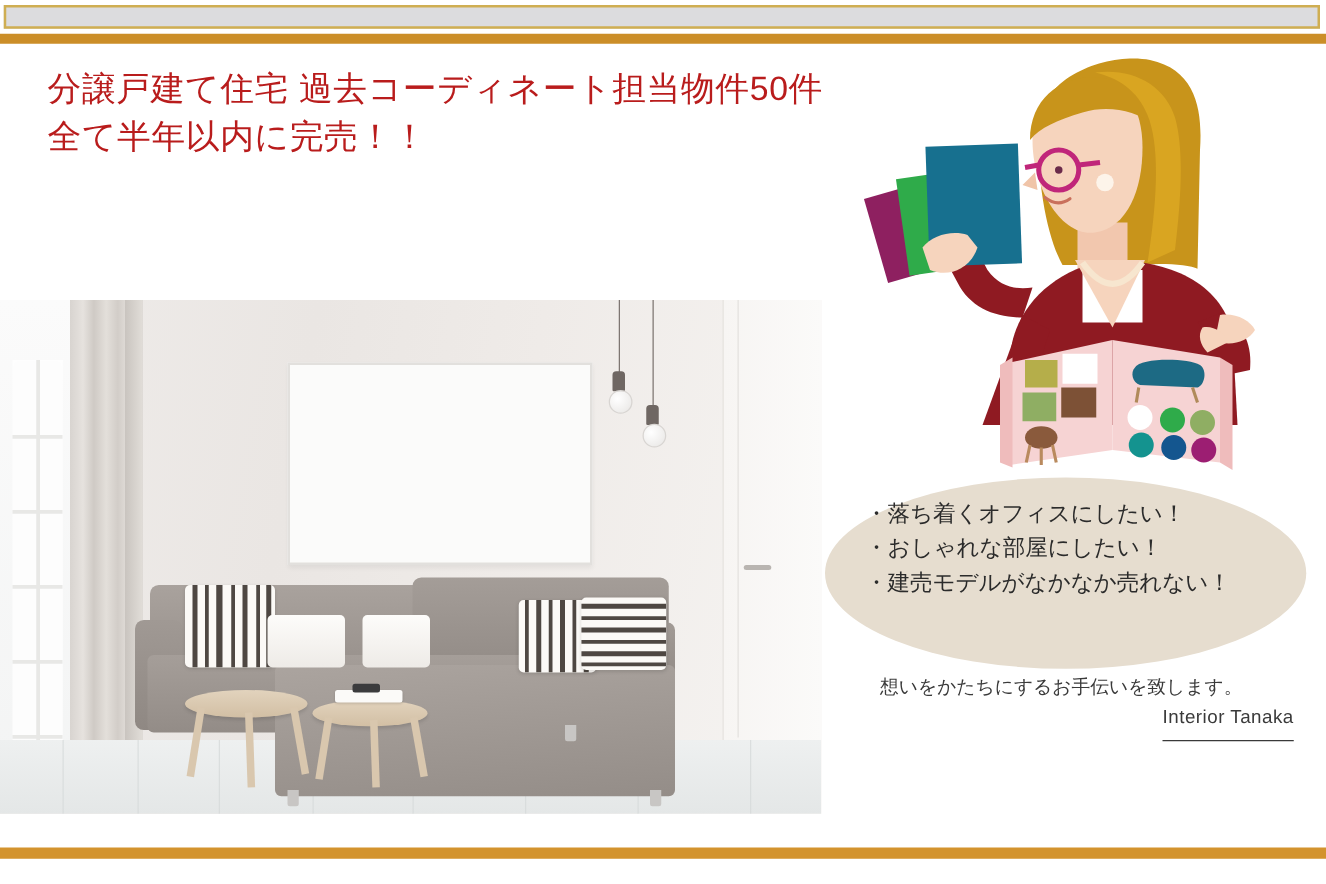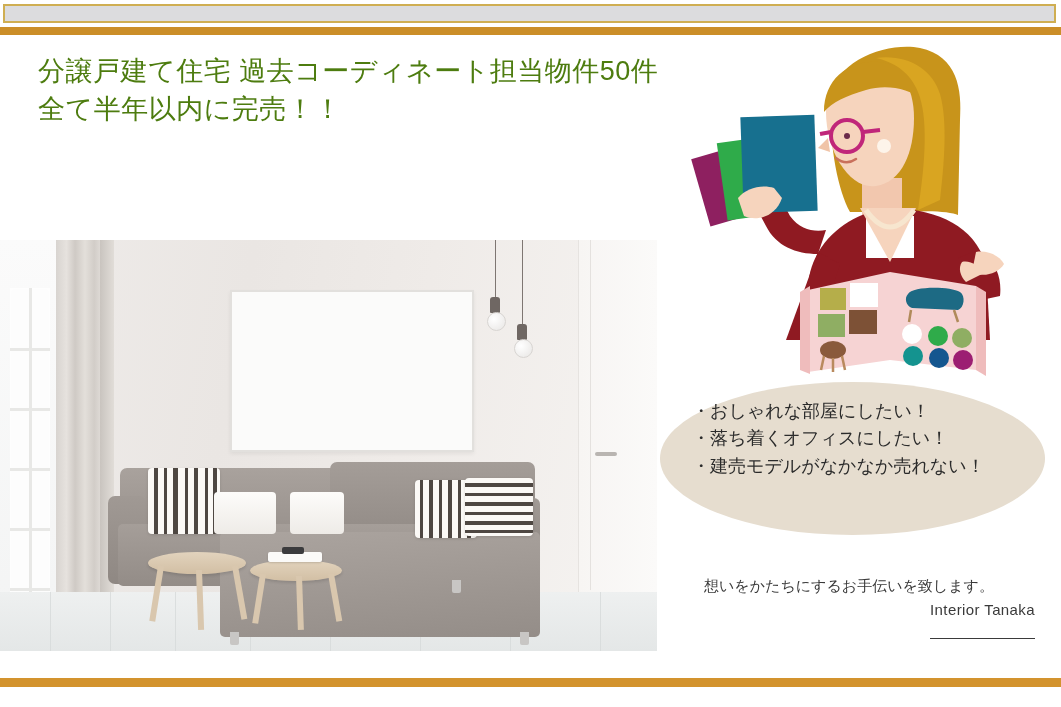--- a/index.html
+++ b/index.html
@@ -19,21 +19,21 @@
   .top-bar-gold{
     position:absolute;left:0;top:27px;width:1061px;height:8px;background:#cb8e28;
   }
   .bottom-bar-gold{
     position:absolute;left:0;top:678px;width:1061px;height:9px;background:#d3932e;
   }
 
   
   .headline{
     position:absolute;left:38px;top:52px;width:720px;
-    color:#4d7c0f;font-size:27px;line-height:1.42;letter-spacing:.5px;
+    color:#b91c1c;font-size:27px;line-height:1.42;letter-spacing:.5px;
     font-family:"Liberation Sans","DejaVu Sans",sans-serif;
     white-space:pre-line;
   }
 
   
   .ip-title{
     position:absolute;left:190px;top:158px;
     color:#12336b;font-size:43px;font-weight:bold;letter-spacing:1px;
     font-family:"Liberation Serif","DejaVu Serif",serif;
   }
@@ -113,26 +113,26 @@
   }
   .bubble-text{
     position:absolute;left:692px;top:398px;width:340px;
     font-size:18px;line-height:1.52;color:#2b2b2b;
     font-family:"Liberation Sans","DejaVu Sans",sans-serif;
   }
   .bubble-text div{white-space:nowrap;}
 
   
   .sig{
-    position:absolute;left:690px;top:574px;width:345px;
+    position:absolute;left:690px;top:538px;width:345px;
     font-size:15px;line-height:1.6;color:#3a3a3a;text-align:right;
     font-family:"Liberation Sans","DejaVu Sans",sans-serif;
   }
   .sig .line1{text-align:left;padding-left:14px;}
-  .sig .line2{display:inline-block;border-bottom:1px solid #3a3a3a;padding-bottom:16px;letter-spacing:.4px;}
+  .sig .line2{display:inline-block;border-bottom:1px solid #3a3a3a;padding-bottom:6px;letter-spacing:.4px;}
 </style>
 </head>
 <body>
 
 <div id="slide">
 
   <div class="top-bar-wrap">
     <div class="top-bar-outline"></div>
     <div class="top-bar-gold"></div>
   </div>
@@ -299,22 +299,22 @@
       <circle cx="248" cy="296" r="10" fill="#2fab4a"></circle>
       <circle cx="272" cy="298" r="10" fill="#8fae63"></circle>
       <circle cx="223" cy="316" r="10" fill="#14938f"></circle>
       <circle cx="249" cy="318" r="10" fill="#14568f"></circle>
       <circle cx="273" cy="320" r="10" fill="#9c1e72"></circle>
     </svg>
   </div>
 
   <div class="bubble"></div>
   <div class="bubble-text">
+    <div>・落ち着くオフィスにしたい！</div>
     <div>・おしゃれな部屋にしたい！</div>
-    <div>・落ち着くオフィスにしたい！</div>
     <div>・建売モデルがなかなか売れない！</div>
   </div>
 
   <div class="sig">
     <div class="line1">想いをかたちにするお手伝いを致します。</div>
     <div><span class="line2">Interior Tanaka</span></div>
   </div>
 
   <div class="bottom-bar-gold"></div>
 

